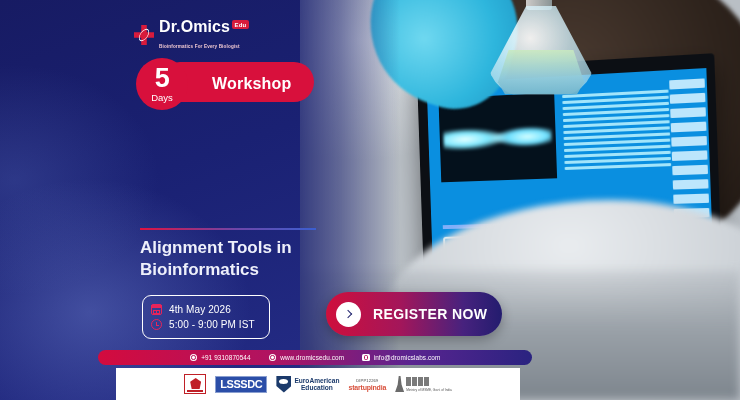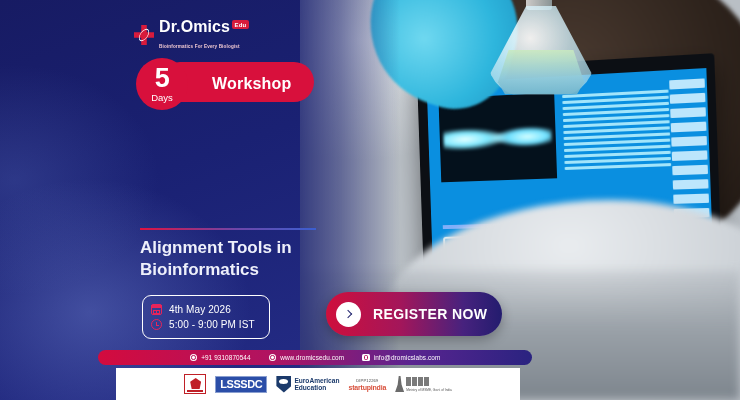--- a/index.html
+++ b/index.html
@@ -216,21 +216,21 @@
   .citem .ctxt { font-size:6.4px; color:#ffffff; letter-spacing:.1px; }
   .cic { width:7.5px; height:7.5px; border-radius:50%; background:#ffffff; position:relative; flex:none; }
   .cic.sq { border-radius:1.5px; }
   .cic:before { content:""; position:absolute; inset:1.6px; border:1px solid #b8165c; border-radius:inherit; }
 
   
   .partners {
     position:absolute; left:116px; top:368px; width:404px; height:32px; background:#ffffff;
     display:flex; align-items:center; justify-content:center; gap:9px;
   }
-  .plogo { display:flex; align-items:center; gap:3px; }
+  .plogo { display:flex; align-items:center; gap:3px;text-align:center; }
   .p1 { width:22px; height:20px; border:1.5px solid #c02027; background:#fff; position:relative; }
   .p1:before {
     content:""; position:absolute; left:5px; top:3px; width:11px; height:11px;
     background:#c02027; clip-path:polygon(50% 0,100% 35%,86% 100%,14% 100%,0 35%);
   }
   .p1:after { content:""; position:absolute; left:2px; bottom:1px; right:2px; height:2px; background:#c02027; }
   .p2 {
     height:17px; padding:1px 4px; background:#2b4ea8; color:#fff; font-size:11px; font-weight:bold;
     display:flex; align-items:center; letter-spacing:-.4px; border:1px solid #8a9fd0;
   }

